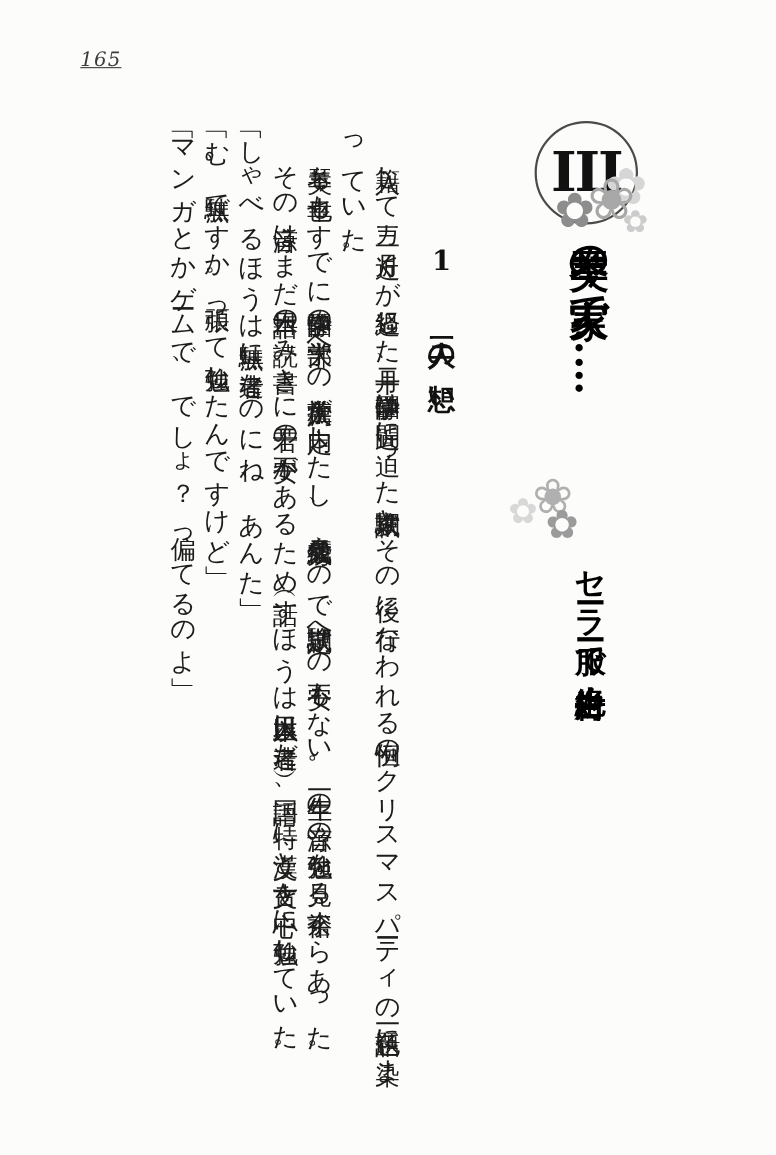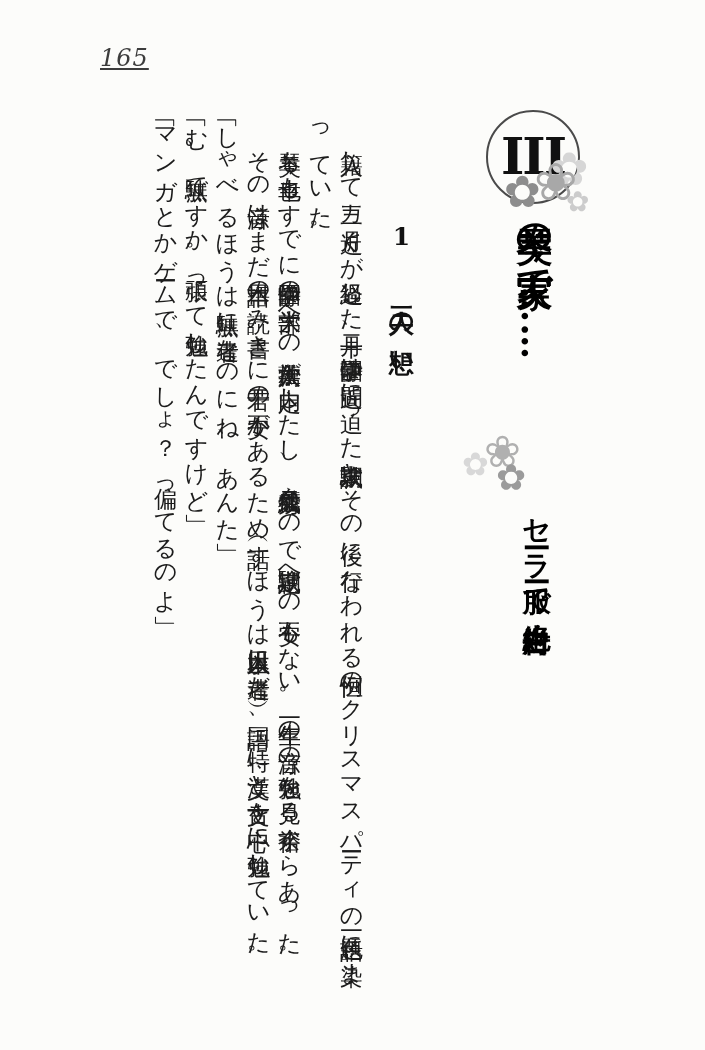--- a/index.html
+++ b/index.html
@@ -7,22 +7,22 @@
     position:relative;
     width:705px; height:1050px;
     background:#fcfcfa;
     color:#1a1a1a;
     font-family:"DejaVu Serif","Liberation Serif",serif;
     overflow:hidden;
   }
 
   
   .page-number {
-    position:absolute; left:100px; top:44px;
-    font-size:24px; font-style:italic; color:#3c3c3c;
+    position:absolute; left:73px; top:44px;
+    font-size:18px; font-style:italic; color:#3c3c3c;
     letter-spacing:1px;
     text-decoration:underline;
   }
 
   
   .chapter-circle {
     position:absolute; left:486px; top:110px;
     width:90px; height:90px;
     border:2px solid #4a4a4a; border-radius:50%;
     display:flex; align-items:center; justify-content:center;

